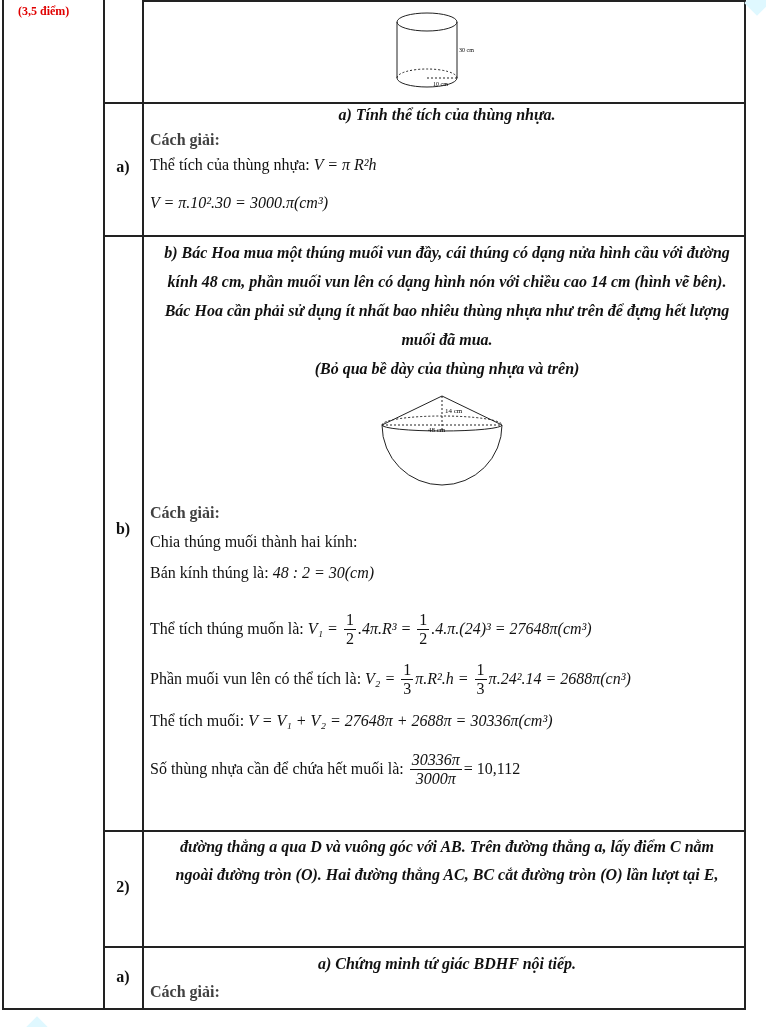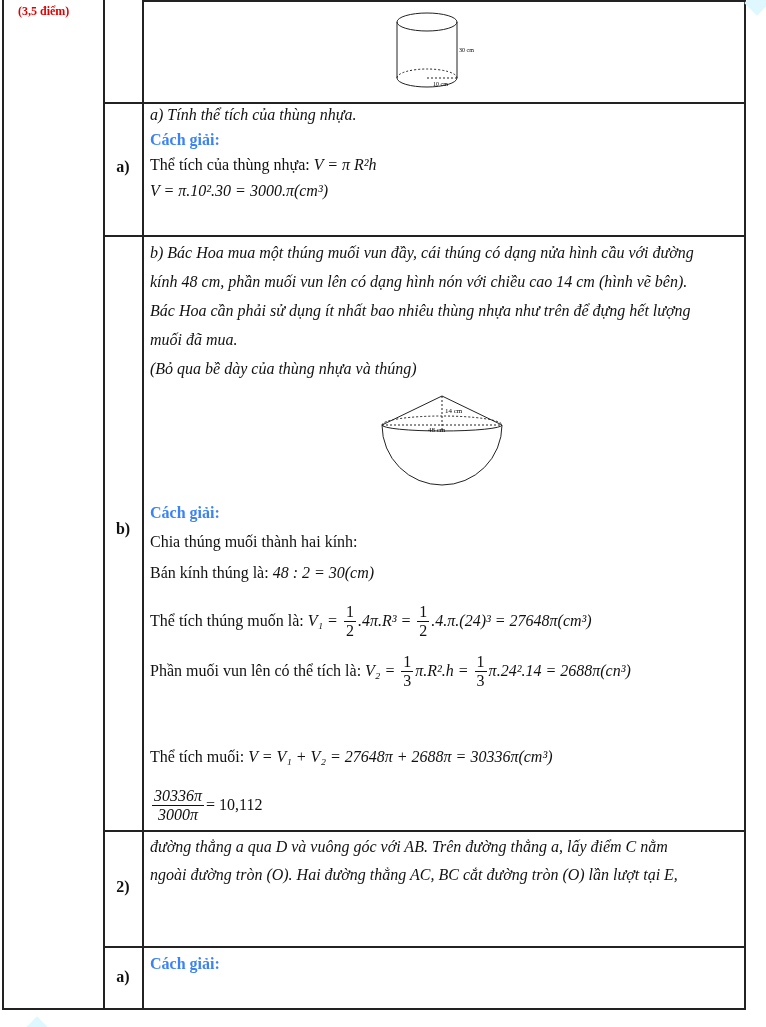--- a/index.html
+++ b/index.html
@@ -5,22 +5,22 @@
   html, body { margin:0; padding:0; background:#fff; }
   body { width:766px; height:1027px; position:relative; overflow:hidden;
          font-family:"Liberation Serif", serif; color:#111; }
   .frame { position:absolute; left:2px; top:0; width:744px; height:1010px;
            border:2px solid #222; border-top:none; box-sizing:border-box; }
   .vline { position:absolute; top:0; width:2px; background:#222; }
   .hline { position:absolute; height:2px; background:#222; }
   .score { position:absolute; left:18px; top:4px; font-weight:bold; color:#e00000; font-size:12px; }
   .label { position:absolute; font-weight:bold; font-size:16px; width:38px; text-align:center; left:104px; }
   .cell { position:absolute; left:150px; width:594px; font-size:16px; line-height:1.3; }
-  .q { font-weight:normal; font-style:italic; }
-  .red { font-weight:bold; color:#3b82f6; }
+  .q { font-weight:bold; font-style:italic;text-align:center; }
+  .red { font-weight:bold; color:#404040; }
   .p { margin:0; }
   .math { font-style:italic; }
   .frac { display:inline-block; vertical-align:middle; text-align:center; margin:0 2px; }
   .frac span { display:block; line-height:1.15; }
   .frac .num { border-bottom:1px solid #111; padding:0 2px; }
   .deco { position:absolute; width:18px; height:18px; background:#dff8ff; transform:rotate(45deg); }
 </style>
 </head>
 <body>
 
@@ -49,68 +49,69 @@
   <path d="M2 70 A30 9 0 0 0 62 70" fill="none" stroke="#222"></path>
   <line x1="32" y1="70" x2="62" y2="70" stroke="#222" stroke-dasharray="2,2"></line>
   <text x="64" y="44" font-size="6" font-family="Liberation Serif, serif">30 cm</text>
   <text x="38" y="78" font-size="6" font-family="Liberation Serif, serif">10 cm</text>
 </svg>
 
 <div class="label" style="top:158px;">a)</div>
 <div class="cell" style="top:105px;">
   <p class="p q" style="margin-bottom:4px;">a) Tính thể tích của thùng nhựa.</p>
   <p class="p red" style="margin-bottom:4px;">Cách giải:</p>
-  <p class="p" style="margin-bottom:6px;font-family:Liberation Serif, serif;">
+  <p class="p" style="margin-bottom:18px;font-family:Liberation Serif, serif;">
     <span>Thể tích của thùng nhựa: </span><span class="math">V = π R²h</span>
   </p>
   <p class="p math">V = π.10².30 = 3000.π(cm³)</p>
 </div>
 
 <div class="label" style="top:520px;">b)</div>
 <div class="cell" style="top:238px;line-height:29px;">
   <p class="p q">b) Bác Hoa mua một thúng muối vun đầy, cái thúng có dạng nửa hình cầu với đường</p>
   <p class="p q">kính 48 cm, phần muối vun lên có dạng hình nón với chiều cao 14 cm (hình vẽ bên).</p>
   <p class="p q">Bác Hoa cần phải sử dụng ít nhất bao nhiêu thùng nhựa như trên để đựng hết lượng</p>
   <p class="p q">muối đã mua.</p>
-  <p class="p q">(Bỏ qua bề dày của thùng nhựa và thúng)</p>
+  <p class="p q">(Bỏ qua bề dày của thùng nhựa và trên)</p>
 </div>
 
 <svg style="position:absolute;left:378px;top:388px;" width="130" height="102" viewBox="0 0 130 102">
   <path d="M4 37 L64 8 L124 37" fill="none" stroke="#222"></path>
   <line x1="64" y1="8" x2="64" y2="42" stroke="#222" stroke-dasharray="2,2"></line>
   <path d="M4 37 A60 9 0 0 1 124 37" fill="none" stroke="#222" stroke-dasharray="2,2"></path>
   <line x1="4" y1="37" x2="124" y2="37" stroke="#222" stroke-dasharray="2,2"></line>
   <path d="M4 37 A60 6 0 0 0 124 37" fill="none" stroke="#222"></path>
   <path d="M4 37 A60 60 0 0 0 124 37" fill="none" stroke="#222"></path>
   <text x="67" y="25" font-size="7" font-family="Liberation Serif, serif">14 cm</text>
   <text x="50" y="44" font-size="7" font-family="Liberation Serif, serif">48 cm</text>
 </svg>
 
 <div class="cell" style="top:503px;">
   <p class="p red" style="height:29px;">Cách giải:</p>
   <p class="p" style="height:31px;">Chia thúng muối thành hai kính:</p>
   <p class="p" style="height:40px;">
     <span>Bán kính thúng là: </span><span class="math">48 : 2 = 30(cm)</span>
   </p>
-  <p class="p" style="height:50px;">
+  <p class="p" style="height:50px;margin-top:8px;">
     <span>Thể tích thúng muốn là: </span><span class="math">V₁ = </span><span class="frac"><span class="num">1</span><span>2</span></span><span class="math">.4π.R³ = </span><span class="frac"><span class="num">1</span><span>2</span></span><span class="math">.4.π.(24)³ = 27648π(cm³)</span>
   </p>
   <p class="p" style="height:50px;">
     <span>Phần muối vun lên có thể tích là: </span><span class="math">V₂ = </span><span class="frac"><span class="num">1</span><span>3</span></span><span class="math">π.R².h = </span><span class="frac"><span class="num">1</span><span>3</span></span><span class="math">π.24².14 = 2688π(cn³)</span>
   </p>
-  <p class="p" style="height:40px;margin-top:44px;">
+  <p class="p" style="height:40px;">
     <span>Thể tích muối: </span><span class="math">V = V₁ + V₂ = 27648π + 2688π = 30336π(cm³)</span>
   </p>
   <p class="p" style="height:46px;">
-    <span class="frac math"><span class="num">30336π</span><span>3000π</span></span><span>= 10,112</span>
+    <span>Số thùng nhựa cần để chứa hết muối là: </span><span class="frac math"><span class="num">30336π</span><span>3000π</span></span><span>= 10,112</span>
   </p>
 </div>
 
 <div class="label" style="top:878px;">2)</div>
 <div class="cell" style="top:833px;line-height:28px;">
   <p class="p q">đường thẳng a qua D và vuông góc với AB. Trên đường thẳng a, lấy điểm C nằm</p>
   <p class="p q">ngoài đường tròn (O). Hai đường thẳng AC, BC cắt đường tròn (O) lần lượt tại E,</p>
 </div>
 
 <div class="label" style="top:968px;">a)</div>
 <div class="cell" style="top:950px;line-height:28px;">
+  <p class="p q">a) Chứng minh tứ giác BDHF nội tiếp.</p>
   <p class="p red">Cách giải:</p>
 </div>
 
 </body></html>

